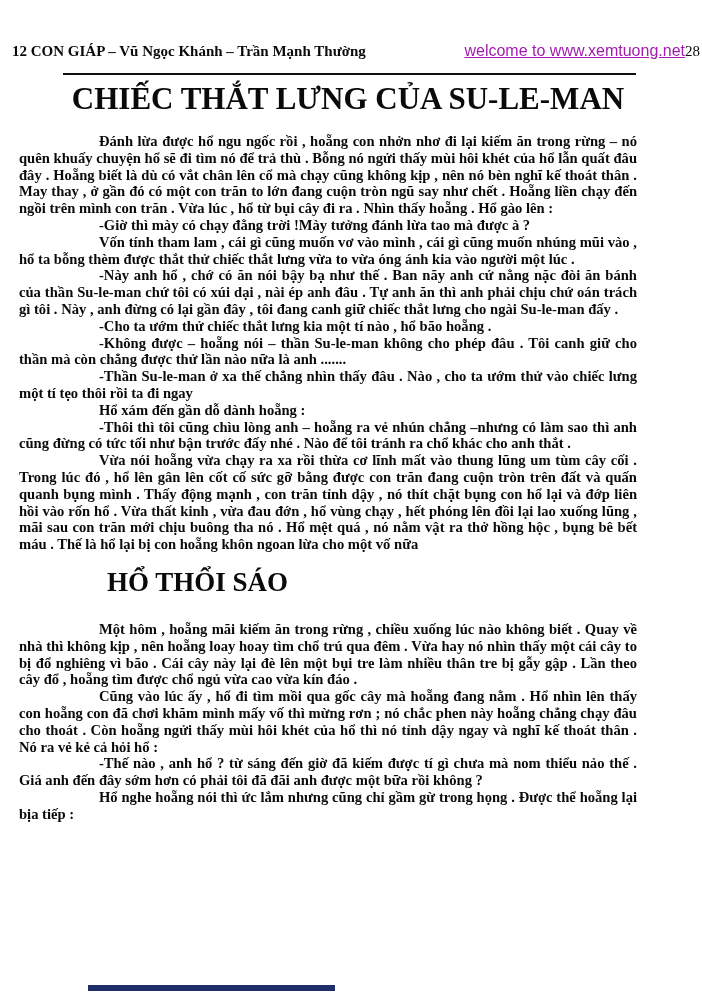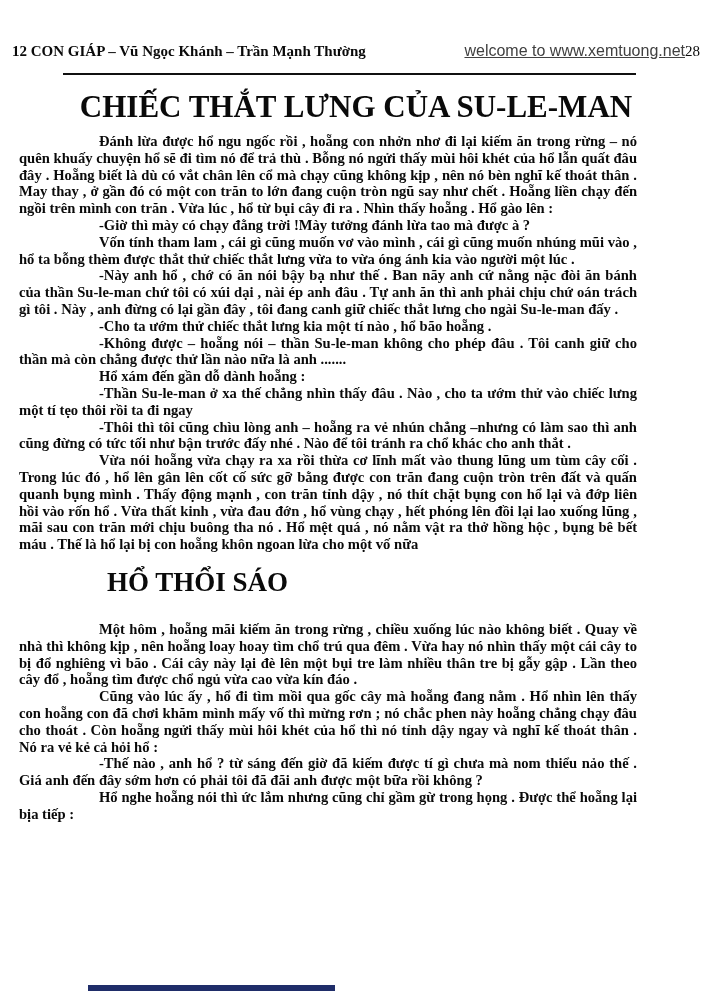--- a/index.html
+++ b/index.html
@@ -20,39 +20,39 @@
     font-family:"Liberation Serif", serif;
   }
   .header-right {
     position:absolute; right:2px; top:42px;
     white-space:nowrap;
   }
   .site-link {
     font-family:"Liberation Sans", sans-serif;
     font-size:16px;
     text-decoration:underline;
-    color:#404040;
+    color:#a21caf;
     text-align:right;
   }
   .page-number {
     font-family:"Liberation Serif", serif;
     font-size:15px;
   }
   .header-rule {
     position:absolute; left:63px; top:73px;
     width:573px; height:2px;
     background:#101010;
   }
   .story1-title {
     position:absolute; left:0; top:78px;
     width:688px;
     text-align:center;
     font-size:31px; font-weight:bold;
     line-height:34px;
-    margin:12px;
+    margin:4px;
     font-family:"Liberation Serif", serif;
   }
   .content {
     position:absolute; left:19px; top:133px;
     width:618px;
     font-size:14.6px;
     line-height:16.8px;
     text-align:justify;
   }
   .content p.para {
@@ -89,22 +89,22 @@
   <h1 class="story1-title">CHIẾC THẮT LƯNG CỦA SU-LE-MAN</h1>
 
   <div class="content">
     <div>
         <p class="para">Đánh lừa được hổ ngu ngốc rồi , hoẵng con nhởn nhơ đi lại kiếm ăn trong rừng – nó quên khuấy chuyện hổ sẽ đi tìm nó để trả thù . Bỗng nó ngửi thấy mùi hôi khét của hổ lẫn quất đâu đây . Hoẵng biết là dù có vắt chân lên cổ mà chạy cũng không kịp , nên nó bèn nghĩ kế thoát thân . May thay , ở gần đó có một con trăn to lớn đang cuộn tròn ngũ say như chết . Hoẵng liền chạy đến ngồi trên mình con trăn . Vừa lúc , hổ từ bụi cây đi ra .  Nhìn thấy hoẵng . Hổ gào lên :</p>
         <p class="para">-Giờ thì mày có chạy đằng trời !Mày tưởng đánh lừa tao mà được à ?</p>
         <p class="para">Vốn tính tham lam , cái gì cũng muốn vơ vào mình , cái gì cũng muốn nhúng mũi vào , hổ ta bỗng thèm được thắt thử chiếc thắt lưng vừa to vừa óng ánh kia vào người một lúc .</p>
         <p class="para">-Này anh hổ , chớ có ăn nói bậy bạ như thế . Ban nãy anh cứ nằng nặc đòi ăn bánh của thần Su-le-man chứ tôi có xúi dại , nài ép anh đâu . Tự anh ăn thì anh phải chịu chứ oán trách gì tôi . Này , anh đừng có lại gần đây , tôi đang canh giữ chiếc thắt lưng cho ngài Su-le-man đấy .</p>
         <p class="para">-Cho ta ướm thử chiếc thắt lưng kia một tí nào , hổ bão hoẵng .</p>
         <p class="para">-Không được – hoẵng nói – thần Su-le-man không cho phép đâu . Tôi canh giữ cho thần mà còn chẳng được thử lần nào nữa là anh .......</p>
+        <p class="para">-Thần Su-le-man ở xa thế chẳng nhìn thấy đâu . Nào , cho ta ướm thử vào chiếc lưng một tí tẹo thôi rồi ta đi ngay</p>
         <p class="para">Hổ xám đến gần dỗ dành hoẵng :</p>
-        <p class="para">-Thần Su-le-man ở xa thế chẳng nhìn thấy đâu . Nào , cho ta ướm thử vào chiếc lưng một tí tẹo thôi rồi ta đi ngay</p>
         <p class="para">-Thôi thì tôi cũng chìu lòng anh – hoẵng ra vẻ nhún chẳng –nhưng có làm sao thì anh cũng đừng có tức tối như bận trước đấy nhé . Nào để tôi tránh ra chổ khác cho anh thắt .</p>
         <p class="para">Vừa nói hoẵng vừa chạy ra xa rồi thừa cơ lĩnh mất vào thung lũng um tùm cây cối . Trong lúc đó , hổ lên gân lên cốt cố sức gỡ bằng được con trăn đang cuộn tròn trên đất và quấn quanh bụng mình . Thấy động mạnh , con trăn tỉnh dậy , nó thít chặt bụng con hổ lại và đớp  liên hồi vào rốn hổ . Vừa thất kinh , vừa đau đớn , hổ vùng chạy , hết phóng lên đồi lại lao xuống lũng , mãi sau con trăn mới chịu buông tha nó . Hổ mệt quá , nó nằm vật ra thở hồng hộc , bụng bê bết máu . Thế là hổ lại bị con hoẵng khôn ngoan lừa cho một vố nữa</p>
       </div>
 
     <h2 class="story2-title">HỔ THỔI SÁO</h2>
 
     <div>
         <p class="para">Một hôm , hoẵng mãi kiếm ăn trong rừng , chiều xuống lúc nào không biết . Quay về nhà thì không kịp , nên hoẵng loay hoay tìm chổ trú qua đêm . Vừa hay nó nhìn thấy một cái cây to bị đổ nghiêng vì bão . Cái cây này lại đè lên một bụi tre làm nhiều thân tre bị gẫy gập . Lần theo cây đổ , hoẵng tìm được chổ ngủ vừa cao vừa kín đáo .</p>
         <p class="para">Cũng vào lúc ấy , hổ đi tìm mồi qua gốc cây mà hoẵng đang nằm . Hổ nhìn lên thấy con hoẵng con đã chơi khăm mình mấy vố thì mừng rơn ; nó chắc phen này hoẵng chẳng chạy đâu cho thoát . Còn hoẵng ngửi thấy mùi hôi khét của hổ thì nó tỉnh dậy ngay và nghĩ kế thoát thân . Nó ra vẻ kẻ cả hỏi hổ :</p>
         <p class="para">-Thế nào , anh hổ ? từ sáng đến giờ đã kiếm được tí gì chưa mà nom thiểu nảo thế . Giá anh đến đây sớm hơn có phải tôi đã đãi anh được một bữa rồi không ?</p>

